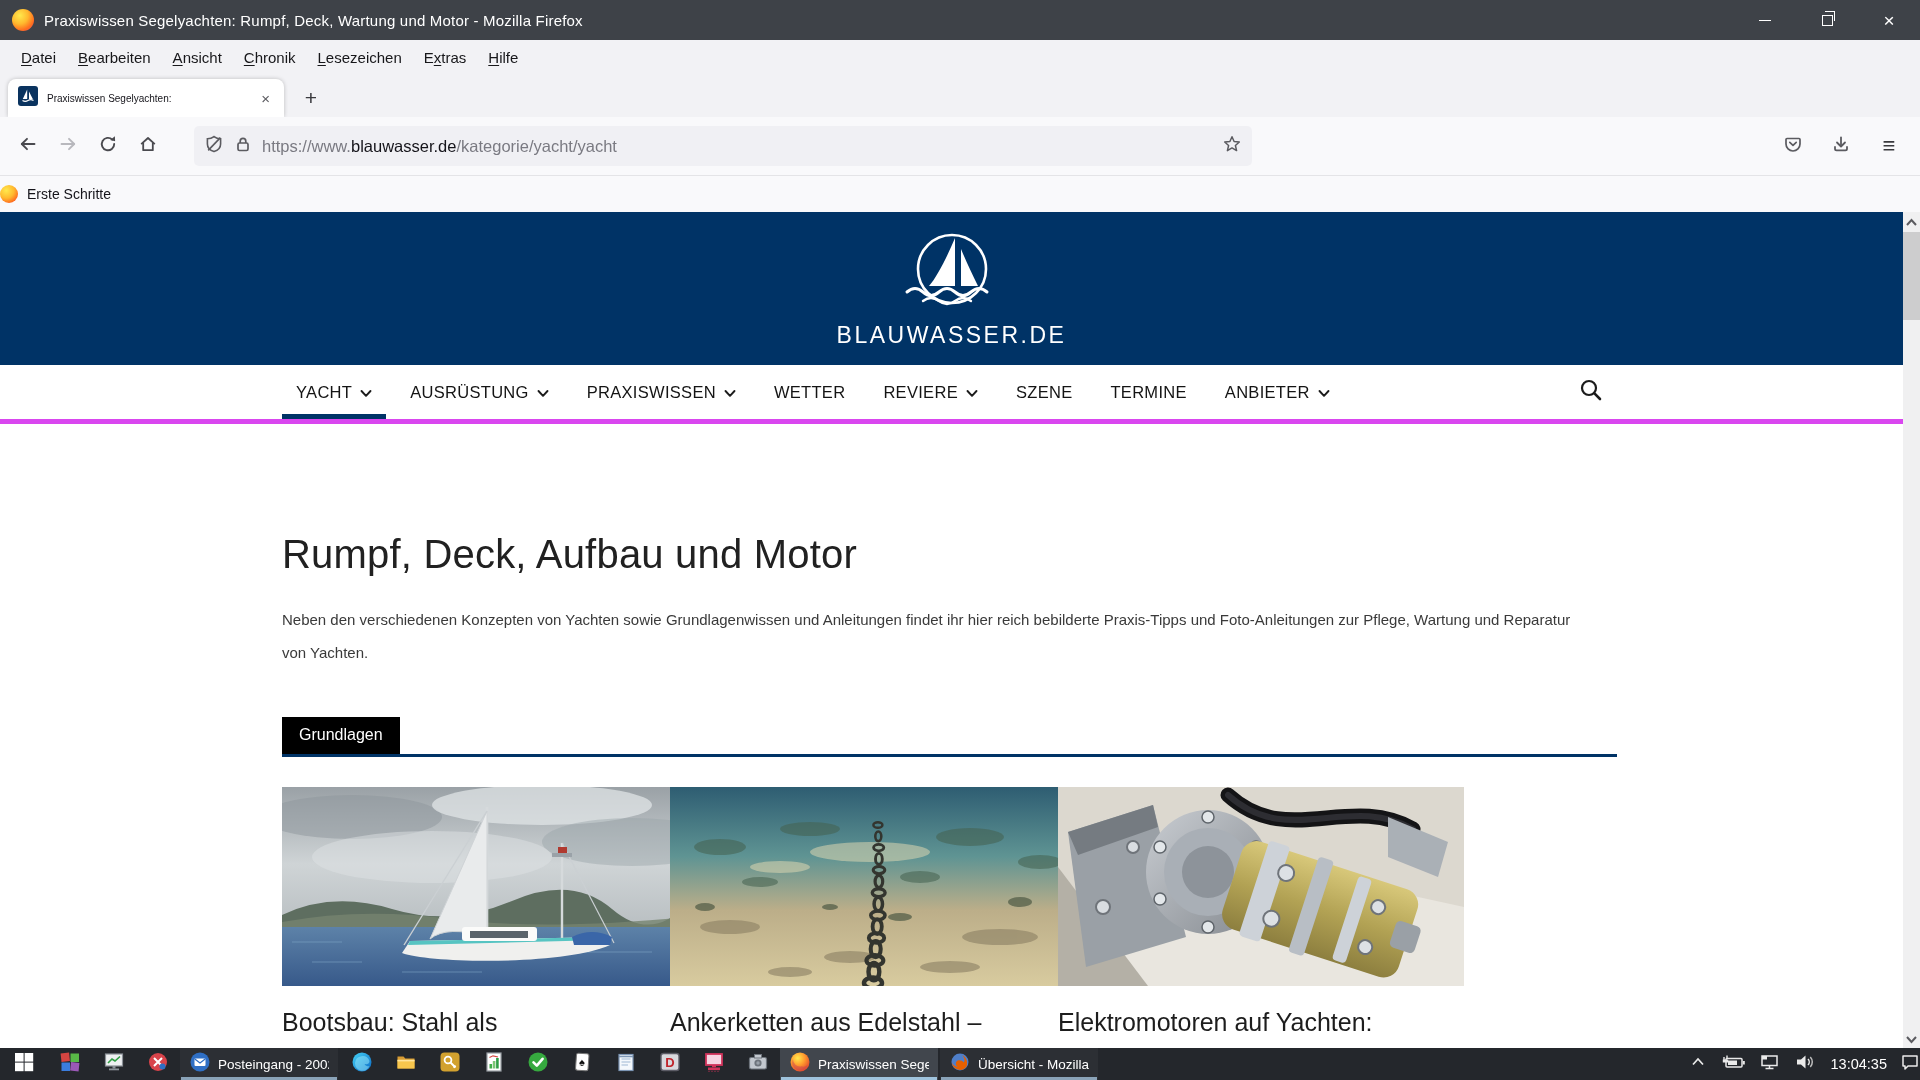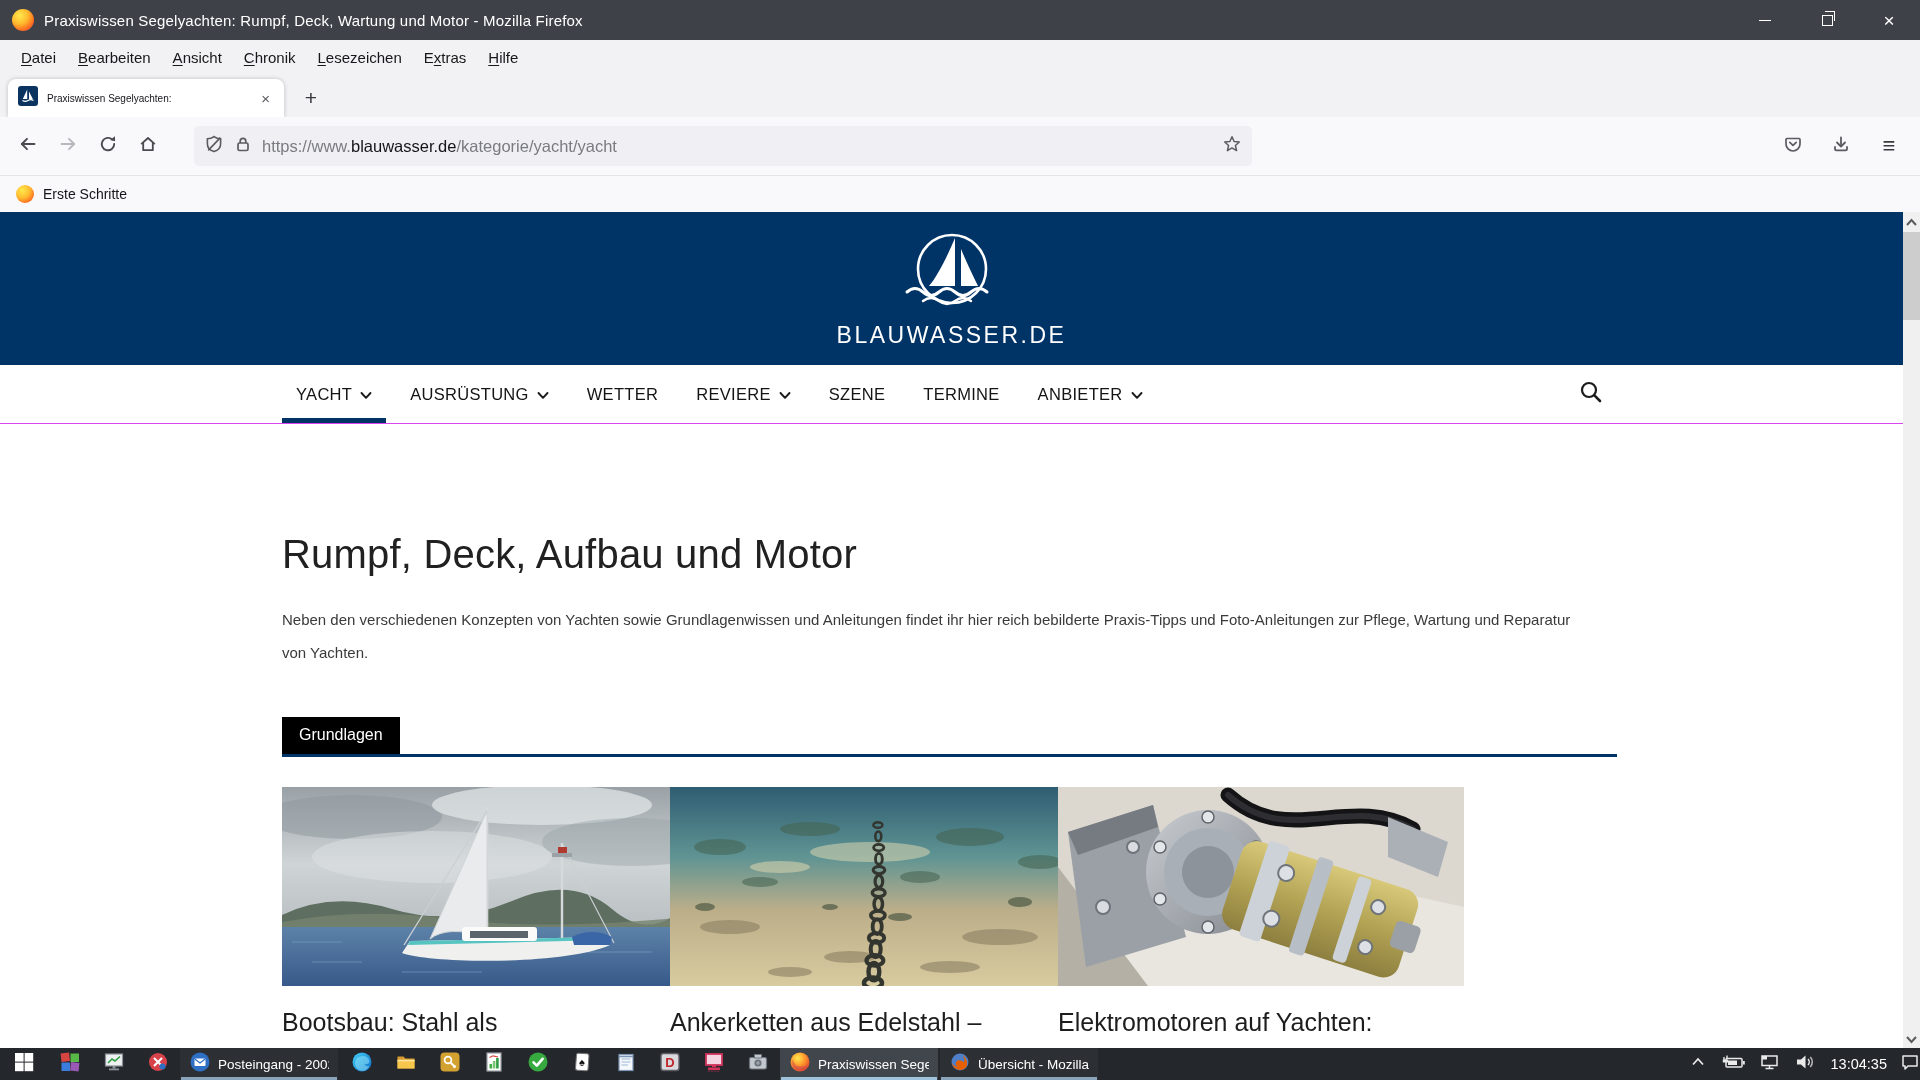--- a/index.html
+++ b/index.html
@@ -41,38 +41,38 @@
   .tool-btn{width:40px;height:40px;display:flex;align-items:center;justify-content:center;}
   .urlbar{width:1058px;height:40px;margin-left:26px;background:#f0f0f4;border-radius:5px;
           display:flex;align-items:center;gap:9px;padding:0 10px;box-sizing:border-box;}
   .url-text{font-size:16.5px;white-space:nowrap;}
   .url-muted{color:#7a7a82;} .url-domain{color:#15141a;}
   .url-star{margin-left:auto;display:flex;align-items:center;}
   .toolbar-right{margin-left:auto;display:flex;gap:14px;}
   .toolbar-right .tool-btn{width:34px;}
 
   .bookmarksbar{position:absolute;top:176px;left:0;right:0;height:36px;background:#f9f9fb;
-                display:flex;align-items:center;gap:9px;padding-left:16px;box-sizing:border-box;}
+                display:flex;align-items:center;gap:9px;box-sizing:border-box;}
   .bm-ball{width:18px;height:18px;border-radius:50%;
       background:radial-gradient(circle at 35% 30%,#ffe94d 0%,#ffb92e 45%,#ff6d1f 75%,#c94a8c 100%);}
   .bm-label{font-size:14px;color:#15141a;}
 
   
   .viewport{position:absolute;top:212px;left:0;width:1903px;height:868px;background:#fff;overflow:hidden;}
 
   .scrollbar{position:absolute;top:212px;right:0;width:17px;height:836px;background:#f0f0f1;z-index:20;}
   .sb-arrow{position:absolute;left:0;width:17px;height:17px;display:flex;align-items:center;justify-content:center;}
   .sb-up{top:1px;} .sb-down{bottom:1px;}
   .sb-thumb{position:absolute;left:0;top:20px;width:17px;height:88px;background:#cdcdce;}
 
   .site-header{height:153px;background:#003366;display:flex;flex-direction:column;
                align-items:center;justify-content:center;}
   .logo-text{color:#fff;font-size:23px;letter-spacing:2.5px;margin-top:1px;}
 
-  .site-nav{height:59px;background:#fff;border-bottom:1px solid #d946ef;display:flex;
+  .site-nav{height:59px;background:#fff;border-bottom:5px solid #d946ef;display:flex;
             align-items:stretch;padding-left:282px;box-sizing:border-box;position:relative;}
   .nav-item{display:flex;align-items:center;gap:8px;padding:0 14px;margin-right:10px;
             font-size:16.5px;color:#141414;letter-spacing:.3px;position:relative;}
   .nav-item.active::after{content:"";position:absolute;left:0;right:0;bottom:0;height:5px;background:#003366;}
   .nav-search{position:absolute;left:1578px;top:0;height:100%;display:flex;align-items:center;}
 
   .content{padding-left:282px;}
   .page-title{margin:108px 0 0 0;font-size:40px;font-weight:500;color:#212121;letter-spacing:.2px;}
   .intro{margin-top:26px;width:1312px;font-size:15px;line-height:33px;color:#3a3a3a;}
   .section-head{margin-top:48px;width:1335px;border-bottom:3px solid #003366;line-height:0;}
@@ -231,20 +231,26 @@
 
     <div class="site-nav" id="site-nav">
       <div class="nav-item active">
           <span>YACHT</span>
           <span><svg xmlns="http://www.w3.org/2000/svg" width="12" height="9" viewBox="0 0 12 9">
               <polyline points="1.5,2 6,6.8 10.5,2" stroke="#1c1c1c" stroke-width="1.9" fill="none" stroke-linecap="round" stroke-linejoin="round"></polyline>
             </svg></span>
         </div>
         <div class="nav-item">
           <span>AUSRÜSTUNG</span>
+          <span><svg xmlns="http://www.w3.org/2000/svg" width="12" height="9" viewBox="0 0 12 9">
+              <polyline points="1.5,2 6,6.8 10.5,2" stroke="#1c1c1c" stroke-width="1.9" fill="none" stroke-linecap="round" stroke-linejoin="round"></polyline>
+            </svg></span>
+        </div>
+        <div class="nav-item">
+          <span>PRAXISWISSEN</span>
           <span><svg xmlns="http://www.w3.org/2000/svg" width="12" height="9" viewBox="0 0 12 9">
               <polyline points="1.5,2 6,6.8 10.5,2" stroke="#1c1c1c" stroke-width="1.9" fill="none" stroke-linecap="round" stroke-linejoin="round"></polyline>
             </svg></span>
         </div>
         <div class="nav-item">
           <span>WETTER</span>
         </div>
         <div class="nav-item">
           <span>REVIERE</span>
           <span><svg xmlns="http://www.w3.org/2000/svg" width="12" height="9" viewBox="0 0 12 9">

